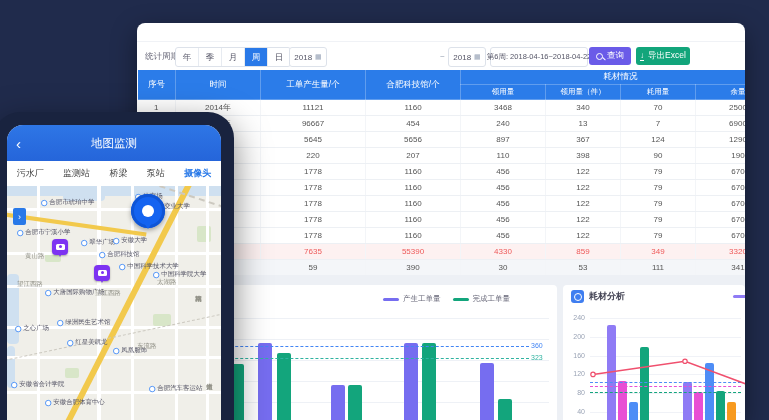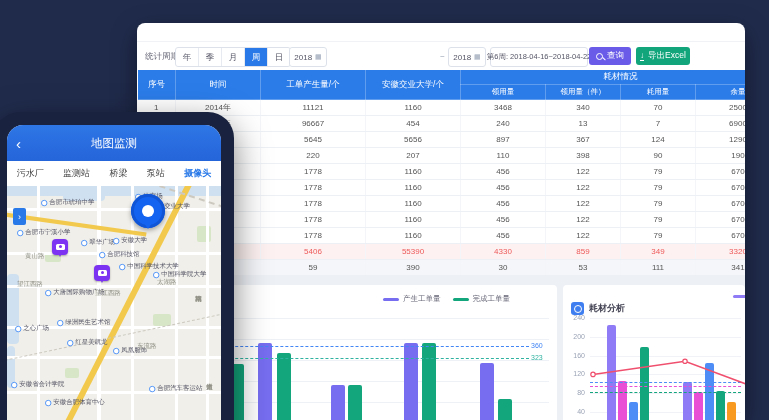--- a/index.html
+++ b/index.html
@@ -46,21 +46,21 @@
   .panel{position:absolute;top:10px;bottom:0;background:#fff;border-radius:4px 4px 0 0;overflow:hidden;}
   .panel.left{left:8px;width:412px;}
   .panel.right{left:426px;width:182px;}
   .legend{position:absolute;left:238px;top:9px;display:flex;gap:12px;align-items:center;font-size:7.5px;color:#667;}
   .leg-item{display:flex;align-items:center;gap:4px;}
   .leg-dash{width:16px;height:3px;border-radius:2px;}
   .gl{position:absolute;left:10px;right:8px;height:1px;background:#eef1f6;}
   .barL{position:absolute;width:14px;height:320px;border-radius:2px 2px 0 0;}
   .refL{position:absolute;left:10px;right:28px;border-top:1px dashed;}
   .refLab{position:absolute;font-size:7px;right:8px;width:18px;text-align:left;}
-  .r-title{position:absolute;left:8px;top:5px;display:flex;align-items:center;gap:5px;font-size:9px;color:#445;font-weight:bold;margin-top:12px;}
+  .r-title{position:absolute;left:8px;top:5px;display:flex;align-items:center;gap:5px;font-size:9px;color:#445;font-weight:bold;}
   .r-icon{width:13px;height:13px;border-radius:3px;background:#3f7ef0;display:flex;align-items:center;justify-content:center;}
   .r-icon span{width:6px;height:6px;border:1.6px solid #fff;border-radius:50%;}
   .r-leg-dash{position:absolute;left:170px;top:10px;width:22px;height:3px;border-radius:2px;background:#8f7bf5;}
   .ytick{position:absolute;left:2px;width:20px;text-align:right;font-size:7px;color:#9aa3b5;}
   .glr{position:absolute;left:27px;right:4px;height:1px;background:#f0f2f7;}
   .barR{position:absolute;width:9px;border-radius:2px 2px 0 0;}
   .refR{position:absolute;left:27px;right:4px;border-top:1px dashed;}
   
   .phone{position:absolute;left:-6px;top:112px;width:240px;height:340px;background:#19233f;border-radius:26px;
          box-shadow:0 12px 34px rgba(0,0,0,.5);}
@@ -144,21 +144,21 @@
             <col style="width: 85px;">
             <col style="width: 75px;">
             <col style="width: 75px;">
             <col style="width: 85px;">
           </colgroup>
           <thead>
             <tr>
               <th rowspan="2">序号</th>
               <th rowspan="2">时间</th>
               <th rowspan="2">工单产生量/个</th>
-              <th rowspan="2">安徽交业大学/个</th>
+              <th rowspan="2">合肥科技馆/个</th>
               <th colspan="4">耗材情况</th>
             </tr>
             <tr>
               <th class="sub">领用量</th>
               <th class="sub">领用量（件）</th>
               <th class="sub">耗用量</th>
               <th class="sub">余量</th>
             </tr>
           </thead>
           <tbody>
@@ -248,21 +248,21 @@
               <td>1778</td>
               <td>1160</td>
               <td>456</td>
               <td>122</td>
               <td>79</td>
               <td>670</td>
             </tr>
             <tr class="total">
               <td></td>
               <td>合计</td>
-              <td>5406</td>
+              <td>7635</td>
               <td>55390</td>
               <td>4330</td>
               <td>859</td>
               <td>349</td>
               <td>3320</td>
             </tr>
             <tr class="avg">
               <td></td>
               <td>平均值</td>
               <td>59</td>

